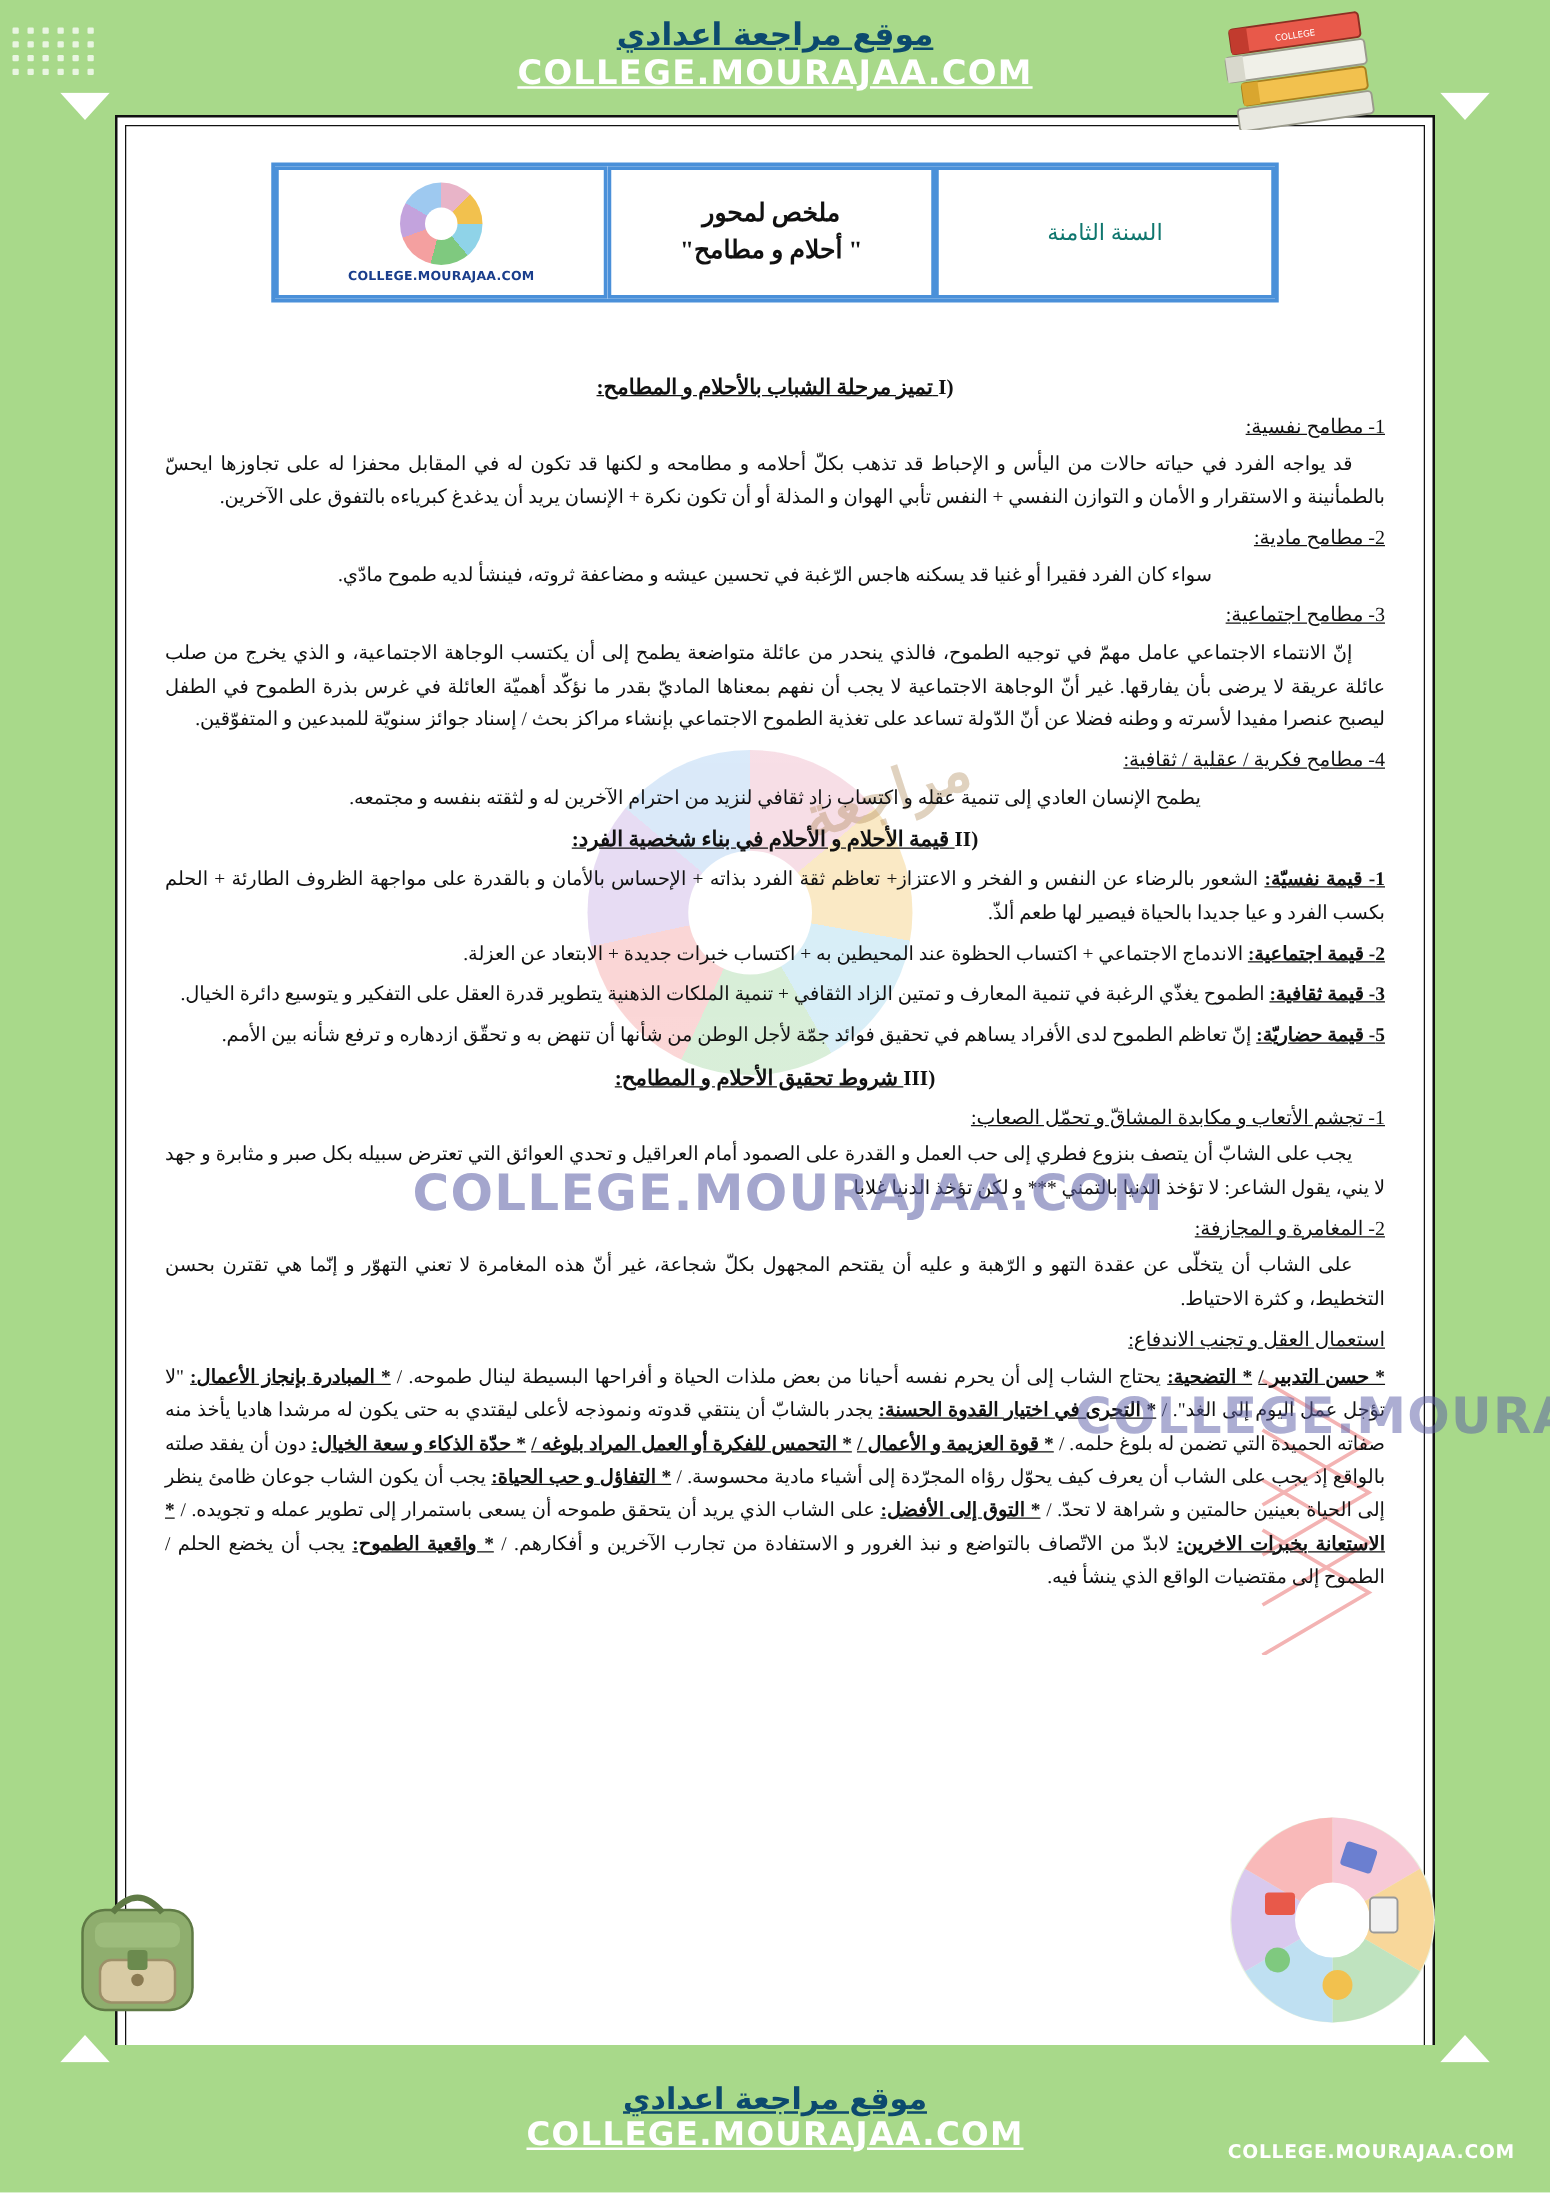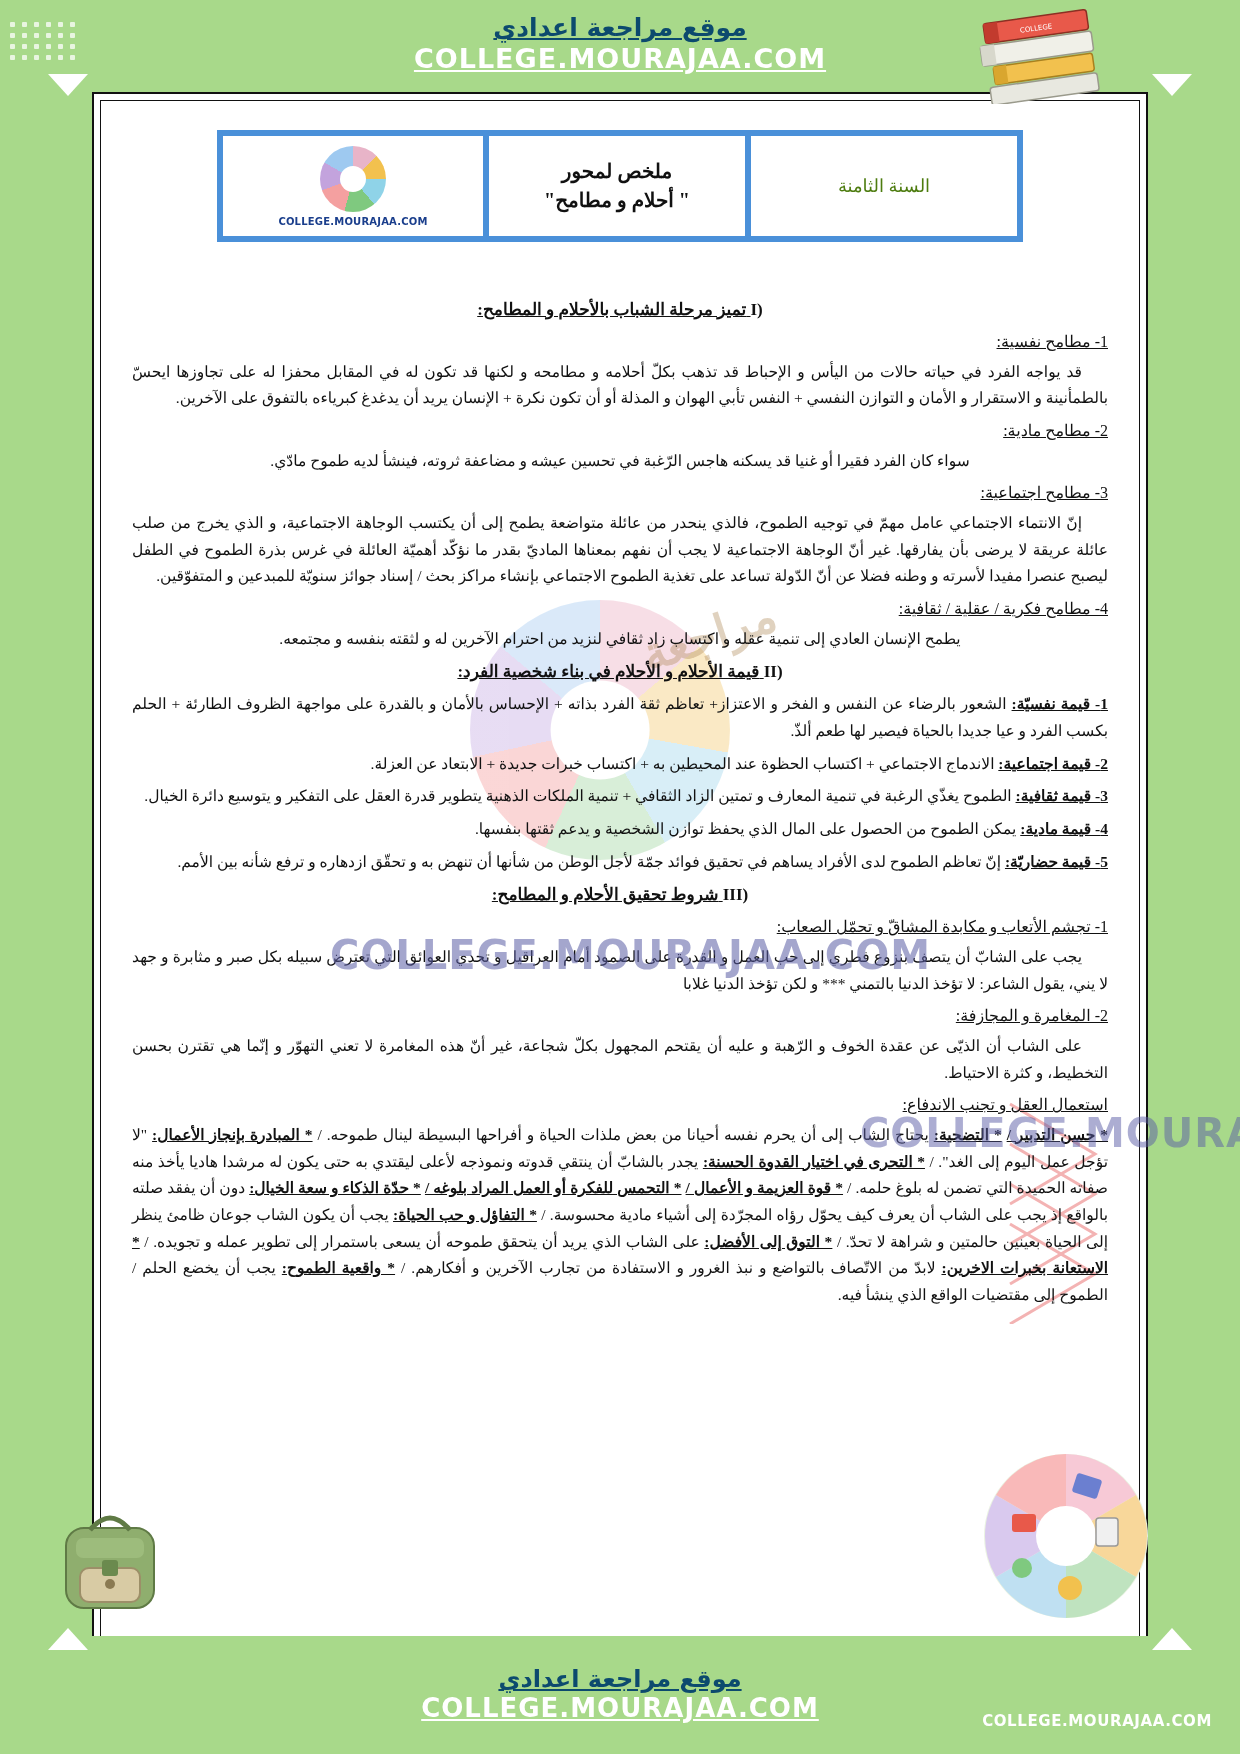--- a/index.html
+++ b/index.html
@@ -102,21 +102,21 @@
     width:800px; margin:14px auto 0 auto;
     border-collapse:separate; border-spacing:0;
     border:3px solid #4a90d9;
     table-layout:fixed;
   }
   .head-table td{
     border:3px solid #4a90d9;
     height:106px; vertical-align:middle; text-align:center;
     background:#ffffff; padding:4px 8px;
   }
-  .cell-year{ width:272px; font-size:18px; color:#4d7c0f; }
+  .cell-year{ width:272px; font-size:18px; color:#0f766e; }
   .cell-title{ width:262px; font-size:20px; font-weight:700; color:#111; line-height:1.45; }
   .cell-logo{ width:266px; }
 
   
   .logo-wrap{ display:flex; flex-direction:column; align-items:center; gap:4px; }
   .donut{
     width:66px; height:66px; border-radius:50%;
     background:
       conic-gradient(#e8b4c8 0deg 45deg, #f2c14e 45deg 90deg,
                      #8fd3e8 90deg 140deg, #7fc97f 140deg 195deg,
@@ -313,40 +313,36 @@
       <p class="para nolead">
         <span class="lead">2- قيمة اجتماعية:</span>
         <span>الاندماج الاجتماعي + اكتساب الحظوة عند المحيطين به + اكتساب خبرات جديدة + الابتعاد عن العزلة.</span>
       </p>
 
       <p class="para nolead">
         <span class="lead">3- قيمة ثقافية:</span>
         <span>الطموح يغذّي الرغبة في تنمية المعارف و تمتين الزاد الثقافي + تنمية الملكات الذهنية يتطوير قدرة العقل على التفكير و يتوسيع دائرة الخيال.</span>
       </p>
 
-      <p class="para nolead">
-        <span class="lead">4- قيمة مادية:</span>
-        <span>يمكن الطموح من الحصول على المال الذي يحفظ توازن الشخصية و يدعم ثقتها بنفسها.</span>
-      </p>
 
       <p class="para nolead">
         <span class="lead">5- قيمة حضاريّة:</span>
         <span>إنّ تعاظم الطموح لدى الأفراد يساهم في تحقيق فوائد جمّة لأجل الوطن من شأنها أن تنهض به و تحقّق ازدهاره و ترفع شأنه بين الأمم.</span>
       </p>
 
       <div class="h-main">
         <span class="rn">III)</span>
         <span>شروط تحقيق الأحلام و المطامح:</span>
       </div>
 
       <div class="h-sub">1- تجشم الأتعاب و مكابدة المشاقّ و تحمّل الصعاب:</div>
       <p class="para">يجب على الشابّ أن يتصف بنزوع فطري إلى حب العمل و القدرة على الصمود أمام العراقيل و تحدي العوائق التي تعترض سبيله بكل صبر و مثابرة و جهد لا يني، يقول الشاعر: لا تؤخذ الدنيا بالتمني   ***   و لكن تؤخذ الدنيا غلابا</p>
 
       <div class="h-sub">2- المغامرة و المجازفة:</div>
-      <p class="para">على الشاب أن الذيّى عن عقدة الخوف و الرّهبة و عليه أن يقتحم المجهول بكلّ شجاعة، غير أنّ هذه المغامرة لا تعني التهوّر و إنّما هي تقترن بحسن التخطيط، و كثرة الاحتياط.</p>
+      <p class="para">على الشاب أن يتخلّى عن عقدة التهو و الرّهبة و عليه أن يقتحم المجهول بكلّ شجاعة، غير أنّ هذه المغامرة لا تعني التهوّر و إنّما هي تقترن بحسن التخطيط، و كثرة الاحتياط.</p>
 
       <div class="h-sub">استعمال العقل و تجنب الاندفاع:</div>
 
       <p class="para nolead">
         <span class="lead">* حسن التدبير /</span>
         <span class="lead">* التضحية:</span>
         <span>يحتاج الشاب إلى أن يحرم نفسه أحيانا من بعض ملذات الحياة و أفراحها البسيطة لينال طموحه. /</span>
         <span class="lead">* المبادرة بإنجاز الأعمال:</span>
         <span>"لا تؤجل عمل اليوم إلى الغد". /</span>
         <span class="lead">* التحرى في اختيار القدوة الحسنة:</span>

